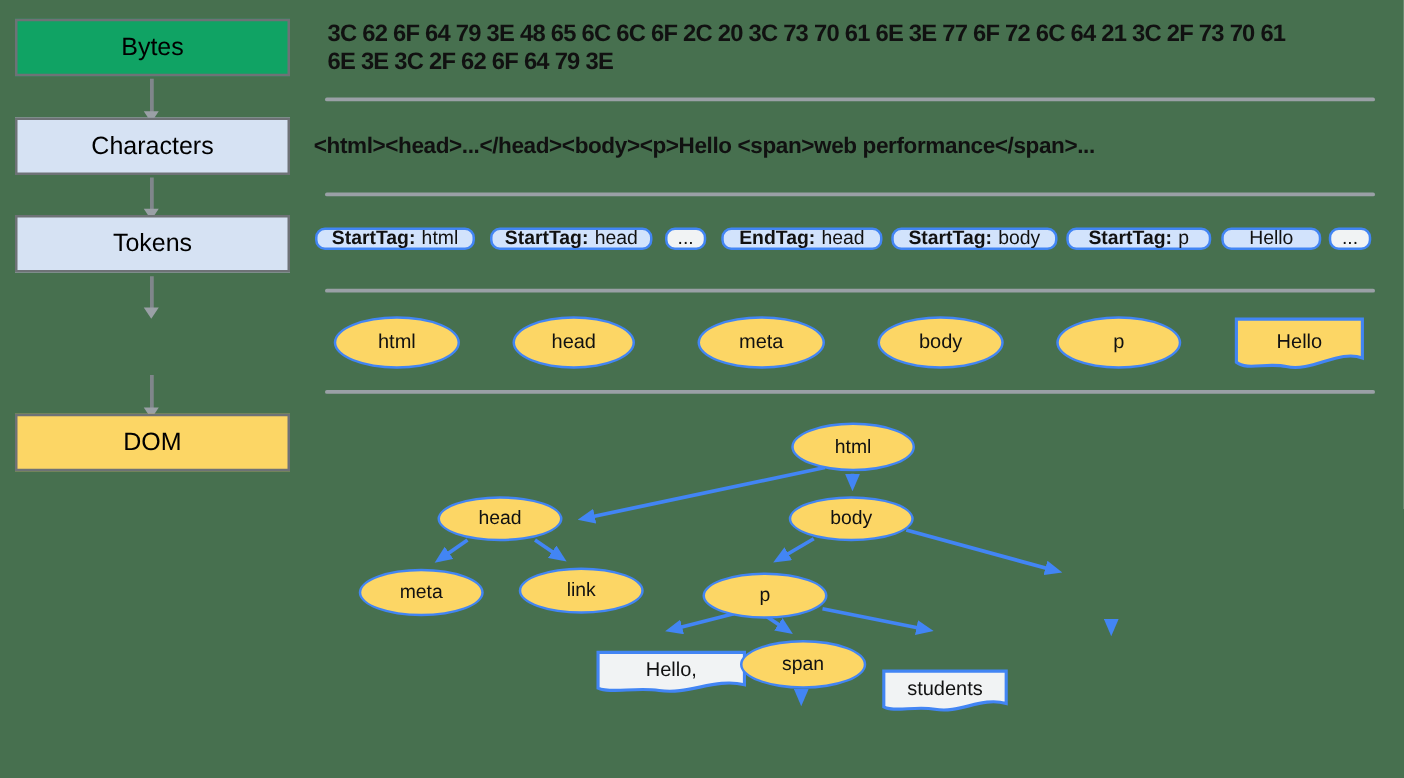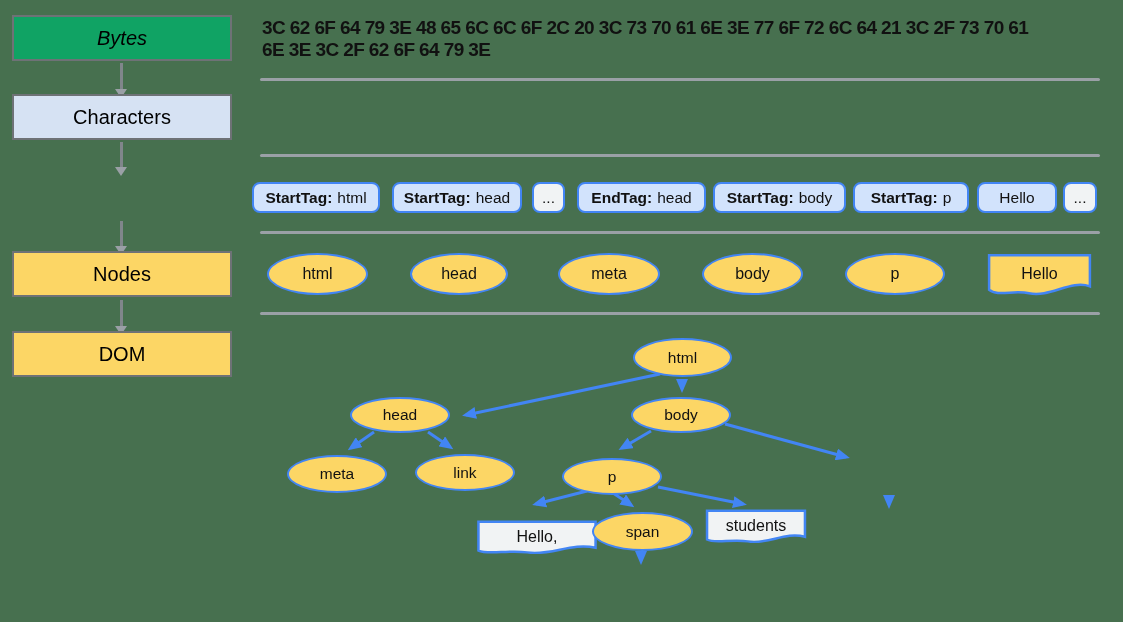--- a/index.html
+++ b/index.html
@@ -7,33 +7,33 @@
     --yellow:#FCD665; --whitebox:#F1F3F4; --blue:#4285F4; --boxborder:#6E7276;
     --divider:#9AA0A6; --arrowgray:#80868B; --text:#111111;
   }
   *{box-sizing:border-box;margin:0;padding:0;}
   body{margin:0;font-family:"Liberation Sans","DejaVu Sans",sans-serif;color:var(--text);}
   .canvas{position:relative;width:1123px;height:622px;background:var(--bg);overflow:hidden;}
 
   
   .pbox{position:absolute;left:12px;width:220px;height:46px;border:2px solid var(--boxborder);
         display:flex;align-items:center;justify-content:center;font-size:20px;color:#000;}
-  .pbox.green{background:var(--green);font-style:italic;}
+  .pbox.green{background:var(--green);}
   .pbox.blue{background:var(--lightblue);}
   .pbox.yellow{background:var(--yellow);}
   .varrow{position:absolute;left:120px;width:3px;background:var(--arrowgray);}
   .varrow::after{content:"";position:absolute;bottom:-8px;left:-5.5px;width:0;height:0;
         border:6.5px solid transparent;border-top:9px solid var(--divider);border-bottom:none;}
 
   
   .hexline{position:absolute;left:262px;font-size:19px;font-weight:700;letter-spacing:-0.6px;line-height:22px;white-space:nowrap;}
   .charsline{position:absolute;left:251px;top:106px;font-size:18px;font-weight:700;letter-spacing:-0.3px;white-space:nowrap;}
   .divider{position:absolute;left:260px;width:840px;height:3px;background:var(--divider);border-radius:2px;}
 
-  .chip{position:absolute;top:182px;height:31px;border:2.5px solid var(--blue);border-radius:8px;
+  .chip{position:absolute;top:182px;height:18px;border:2.5px solid var(--blue);border-radius:8px;
         display:flex;align-items:center;justify-content:center;font-size:15.5px;white-space:nowrap;}
   .chip.bluefill{background:var(--chipblue);}
   .chip.whitefill{background:var(--whitebox);}
   .chip b{margin-right:5px;}
   .chip b:empty{display:none;margin:0;}
 
   .ellipse{position:absolute;border:2.5px solid var(--blue);border-radius:50%;background:var(--yellow);
         display:flex;align-items:center;justify-content:center;font-size:16px;}
 
   .wavy{position:absolute;}
@@ -51,33 +51,34 @@
 <div class="canvas">
 
   <div class="pbox green" style="top:15px">
     <span>Bytes</span>
   </div>
   <div class="varrow" style="top:63px;height:27px"></div>
   <div class="pbox blue" style="top:94px">
     <span>Characters</span>
   </div>
   <div class="varrow" style="top:142px;height:26px"></div>
+  <div class="pbox blue" style="top:172px">
+    <span>Tokens</span>
+  </div>
   <div class="varrow" style="top:221px;height:26px"></div>
-  <div class="pbox yellow" style="top:251px">
-    <span>Nodes</span>
-  </div>
   <div class="varrow" style="top:300px;height:27px"></div>
   <div class="pbox yellow" style="top:331px">
     <span>DOM</span>
   </div>
 
   <div class="hexline" style="top:17px">3C 62 6F 64 79 3E 48 65 6C 6C 6F 2C 20 3C 73 70 61 6E 3E 77 6F 72 6C 64 21 3C 2F 73 70 61</div>
   <div class="hexline" style="top:39px">6E 3E 3C 2F 62 6F 64 79 3E</div>
   <div class="divider" style="top:78px"></div>
 
+  <div class="charsline">&lt;html&gt;&lt;head&gt;...&lt;/head&gt;&lt;body&gt;&lt;p&gt;Hello &lt;span&gt;web performance&lt;/span&gt;...</div>
   <div class="divider" style="top:154px"></div>
 
   <div class="chip bluefill" style="left:252px;width:128px">
     <b>StartTag:</b>
       <span>html</span>
   </div>
   <div class="chip bluefill" style="left:392px;width:130px">
     <b>StartTag:</b>
       <span>head</span>
   </div>
@@ -168,20 +169,20 @@
   </div>
   <div class="wavy" style="left:476px;top:520px;width:122px;height:37px">
     <svg viewBox="0 0 100 40" preserveAspectRatio="none">
         <path d="M2,2 H98 V30 C78,24 62,39 42,35 C26,32 10,38 2,33 Z" stroke-width="2.5" vector-effect="non-scaling-stroke"></path>
       </svg>
     <span class="lbl">Hello,</span>
   </div>
   <div class="ellipse treelbl" style="left:592px;top:512px;width:101px;height:39px">
     <span>span</span>
   </div>
-  <div class="wavy" style="left:705px;top:509px;width:102px;height:37px">
+  <div class="wavy" style="left:705px;top:535px;width:102px;height:37px">
     <svg viewBox="0 0 100 40" preserveAspectRatio="none">
         <path d="M2,2 H98 V30 C78,24 62,39 42,35 C26,32 10,38 2,33 Z" stroke-width="2.5" vector-effect="non-scaling-stroke"></path>
       </svg>
     <span class="lbl">students</span>
   </div>
 
 </div>
 
 </body></html>

